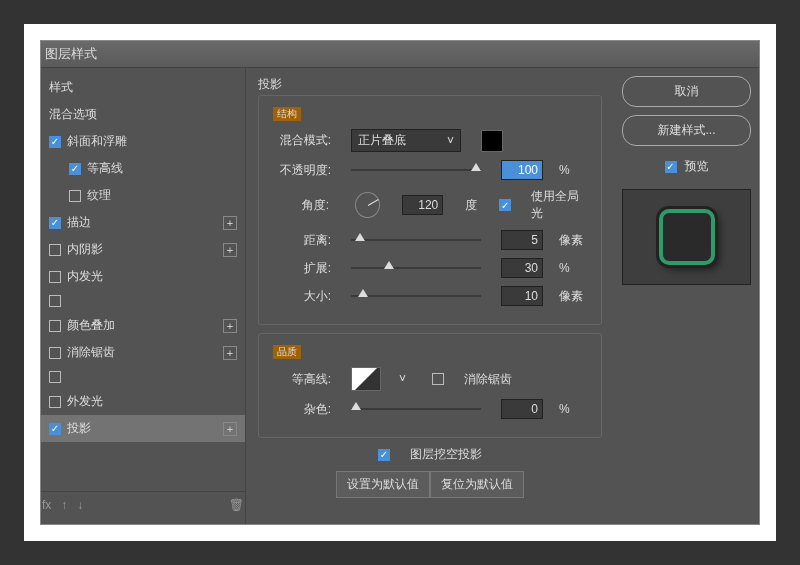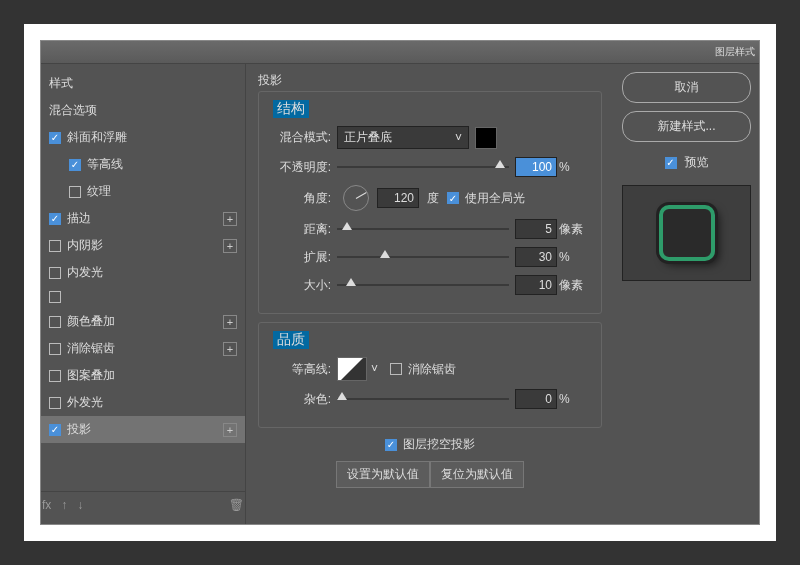--- a/index.html
+++ b/index.html
@@ -1,38 +1,38 @@
 <!DOCTYPE html>
 <html><head>
 <meta charset="utf-8">
 <style>
 *{box-sizing:border-box;margin:0;padding:0;font-family:Arial,"Microsoft YaHei",sans-serif;font-size:12px;color:#ddd;user-select:none}
 body{background:#333;width:800px;height:565px;padding:24px}
 .outer{background:#fff;width:100%;height:100%;padding:16px}
 .dialog{background:#535353;border:1px solid #888;width:100%;height:100%;display:flex;flex-direction:column}
-.titlebar{background:linear-gradient(#6a6a6a,#5a5a5a);border-bottom:1px solid #444;text-align:right;padding:4px;font-size:10px}
+.titlebar{background:linear-gradient(#6a6a6a,#5a5a5a);border-bottom:1px solid #444;text-align:left;padding:4px;font-size:13px}
 .body{display:flex;flex:1;overflow:hidden}
 .sidebar{width:205px;background:#535353;border-right:1px solid #444;display:flex;flex-direction:column;padding:6px 0}
 .side-item{display:flex;align-items:center;padding:5px 8px;cursor:pointer}
 .side-item.sel{background:#737373}
 .side-item.sub{padding-left:28px}
 .side-item .cb{width:12px;height:12px;border:1px solid #bbb;margin-right:6px;display:inline-flex;align-items:center;justify-content:center;font-size:10px}
 .side-item .cb.on{background:#4a90d9;color:#fff;border-color:#4a90d9}
 .side-item .lbl{flex:1}
 .side-item .plus{width:14px;height:14px;border:1px solid #888;display:inline-flex;align-items:center;justify-content:center;font-size:11px;color:#ccc}
 .side-footer{margin-top:auto;display:flex;align-items:center;padding:6px 1px;border-top:1px solid #444;gap:10px}
 .side-footer .sp{flex:1}
 .side-footer span{color:#999;cursor:pointer}
 .center{flex:1;padding:8px 12px;overflow:auto}
 .ctitle{font-size:12px;margin-bottom:2px}
 .group{border:1px solid #666;border-radius:3px;padding:10px 12px;margin-bottom:8px}
-.group-title{font-size:14px;margin:-18px 16px 8px 2px;background:#0369a1;display:inline-block;padding:0 4px}
-.row{display:flex;align-items:center;margin-bottom:8px;gap:2px}
+.group-title{font-size:10px;margin:-18px 16px 8px 2px;background:#a16207;display:inline-block;padding:0 4px}
+.row{display:flex;align-items:center;margin-bottom:8px;gap:16px}
 .rlbl{width:60px;text-align:right;margin-right:4px}
-.select{background:#3a3a3a;border:1px solid #222;padding:2px 6px;width:132px;display:flex;align-items:center;justify-content:space-between;cursor:pointer}
+.select{background:#3a3a3a;border:1px solid #222;padding:2px 6px;width:110px;display:flex;align-items:center;justify-content:space-between;cursor:pointer}
 .swatch{width:22px;height:22px;background:#000;border:1px solid #666;margin-left:4px}
 .slider{position:relative;flex:1;height:14px;display:flex;align-items:center;margin-right:4px}
 .slider .track{height:2px;background:#3a3a3a;flex:1}
 .slider .thumb{position:absolute;width:0;height:0;border-left:5px solid transparent;border-right:5px solid transparent;border-bottom:8px solid #ddd;top:0}
 .numbox{background:#3a3a3a;border:1px solid #222;width:42px;padding:2px 4px;text-align:right}
 .numbox.hl{background:#4a90d9;color:#fff}
 .unit{width:30px}
 .angle{width:26px;height:26px;border:1px solid #888;border-radius:50%;position:relative;margin-left:6px}
 .angle::after{content:"";position:absolute;width:12px;height:1px;background:#ddd;top:50%;left:50%;transform-origin:left;transform:rotate(-30deg)}
 .cb2{width:12px;height:12px;border:1px solid #bbb;display:inline-flex;align-items:center;justify-content:center;font-size:10px;margin-right:4px}
@@ -95,21 +95,20 @@
               <span class="lbl">颜色叠加</span>
               <span class="plus">+</span>
             </div>
             <div class="side-item">
               <span class="cb"></span>
               <span class="lbl">消除锯齿</span>
               <span class="plus">+</span>
             </div>
             <div class="side-item">
               <span class="cb"></span>
-              <span class="lbl">图案叠加</span>
             </div>
             <div class="side-item">
               <span class="cb"></span>
               <span class="lbl">外发光</span>
             </div>
             <div class="side-item sel">
               <span class="cb on">✓</span>
               <span class="lbl">投影</span>
               <span class="plus">+</span>
             </div>

